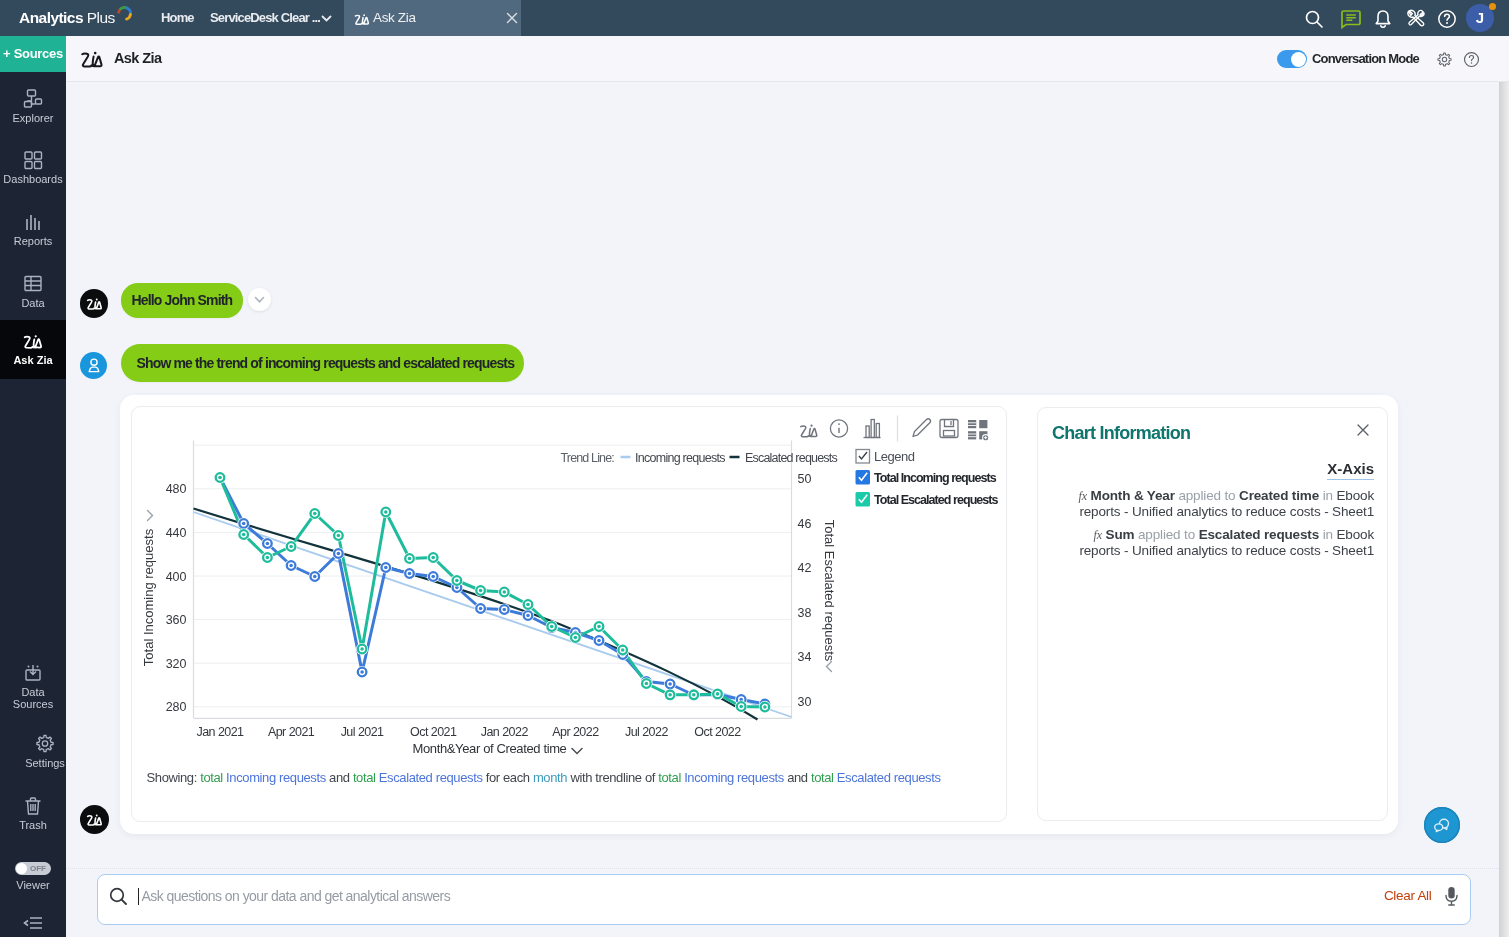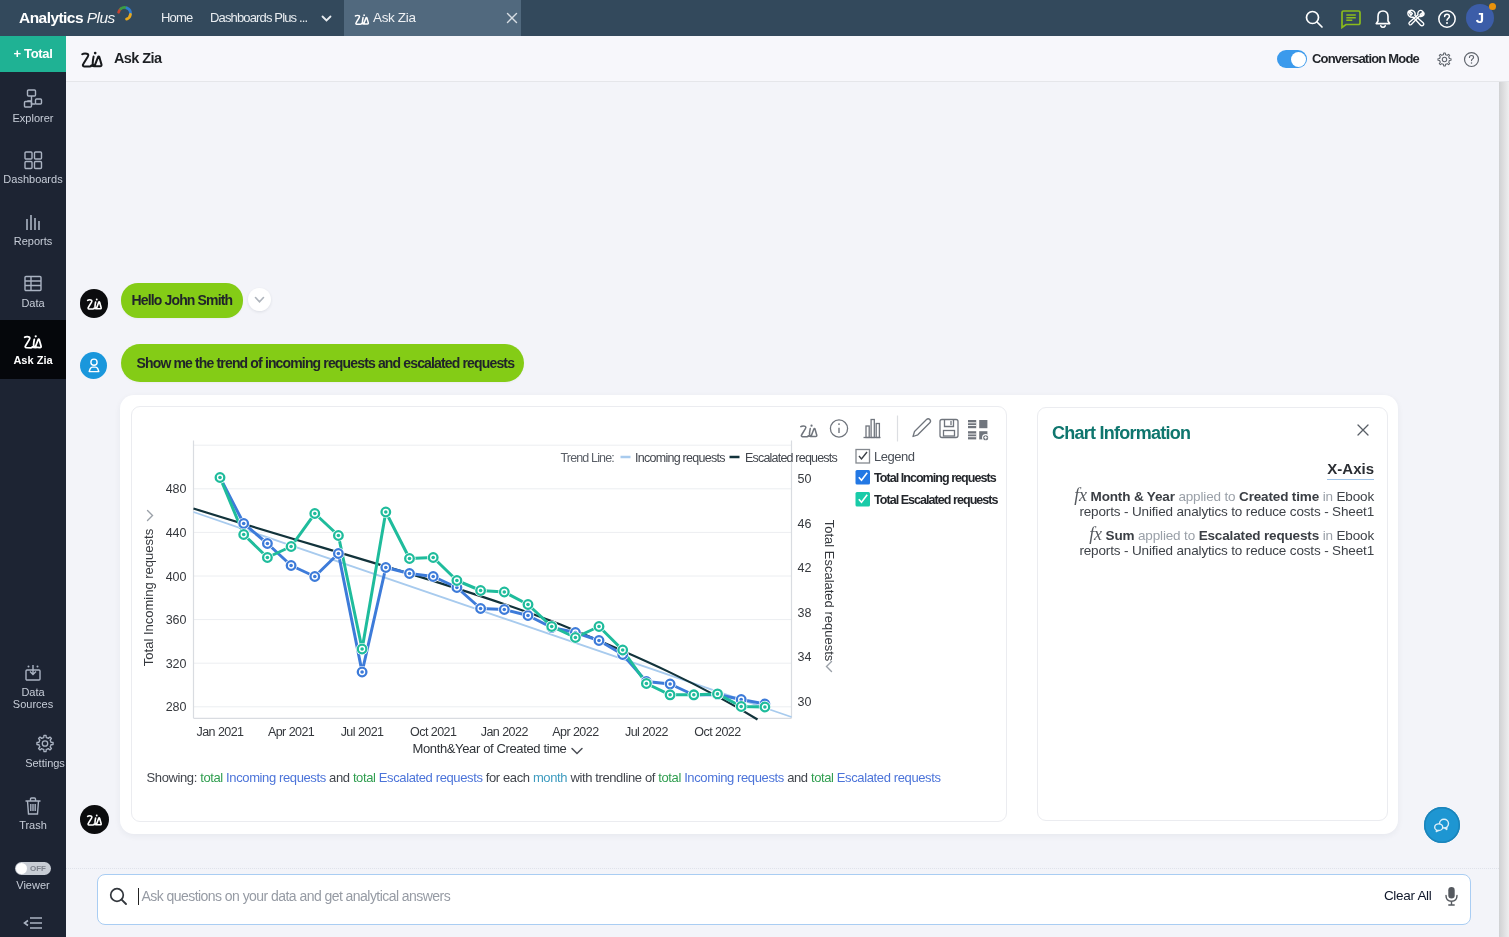--- a/index.html
+++ b/index.html
@@ -4,22 +4,22 @@
 <style>
   * { margin:0; padding:0; box-sizing:border-box; }
   html,body { width:1509px; height:937px; overflow:hidden; font-family:"Liberation Sans", sans-serif; }
   body { background:#f3f4f9; position:relative; }
   .abs { position:absolute; }
 
   
   #topbar { position:absolute; left:0; top:0; width:1509px; height:36px; background:#33495c; z-index:30; }
   #logo { position:absolute; left:19px; top:9px; color:#fff; font-size:15.5px; letter-spacing:-0.55px; }
   #logo b { font-weight:700; }
-  #logo span { font-weight:400; opacity:.95;font-style:italic; }
-  .tab { position:absolute; top:0; height:52px; line-height:36px; color:#e8ecf0; font-size:13px; font-weight:400; letter-spacing:-0.85px; }
+  #logo span { font-weight:400; opacity:.95; }
+  .tab { position:absolute; top:0; height:52px; line-height:36px; color:#e8ecf0; font-size:13px; font-weight:700; letter-spacing:-0.85px; }
   #tab-active { position:absolute; left:344px; top:0; width:177px; height:36px; background:#51697e; color:#fff; }
   #tab-active .tlabel { position:absolute; left:29px; top:0; line-height:36px; font-size:13.5px; font-weight:400; letter-spacing:-0.35px; color:#eff1f4; }
   #topbar .ticon { position:absolute; top:9px; }
 
   
   #sidebar { position:absolute; left:0; top:36px; width:66px; height:901px; background:#1d2433; z-index:25; }
   #createbtn { position:absolute; left:0; top:0; width:66px; height:36px; background:#1fb294; color:#fff; font-size:13px; letter-spacing:-0.3px; font-weight:700; text-align:center; line-height:36px; }
   .sitem { position:absolute; left:0; width:66px; text-align:center; color:#c7cdd8; font-size:11px; }
   .sitem svg { display:block; margin:0 auto 3px; }
   .sitem.active { color:#fff; }
@@ -42,45 +42,45 @@
   
   #bigcard { position:absolute; left:120px; top:395px; width:1278px; height:439px; background:#fff; border-radius:14px; box-shadow:0 2px 6px rgba(40,50,70,.06); }
   #chartcard { position:absolute; left:130.5px; top:405.5px; width:876px; height:416px; background:#fff; border:1px solid #ebecf0; border-radius:9px; }
   #infocard { position:absolute; left:1037px; top:406.5px; width:350.5px; height:414.5px; background:#fff; border:1px solid #ebecf0; border-radius:9px; }
 
   
   #infocard .hd { position:absolute; left:14px; top:15px; font-size:18px; font-weight:700; letter-spacing:-0.75px; color:#0f766e; }
   #infocard .closex { position:absolute; right:17px; top:15px; width:14px; height:14px; }
   .axhead { font-size:15px; font-weight:700; color:#2b2e33; border-bottom:1px solid #9fc4e8; padding-bottom:2px; display:inline-block; }
   .fxrow { font-size:13.5px; letter-spacing:-0.15px; color:#3e4248; line-height:15.5px; margin-top:9px; padding-left:8px; }
-  .fxrow .fx { font-family:"Liberation Serif", serif; font-style:italic; font-size:18px; color:#55595f; }
+  .fxrow .fx { font-family:"Liberation Serif", serif; font-style:italic; font-size:12px; color:#55595f; }
   .fxrow .gray { color:#9aa0a8; }
   .fxrow b { color:#3a3e44; }
 
   
   #dotline { position:absolute; left:66px; top:868px; width:1443px; border-top:1px dotted #dfe2ea; }
   #searchbar { position:absolute; left:96.5px; top:873.5px; width:1374px; height:51px; background:#fff; border:1.5px solid #a9cdf3; border-radius:8px; }
   #searchbar .ph { position:absolute; left:44px; top:13px; font-size:14px; letter-spacing:-0.55px; color:#969ba4; }
   #searchbar .caret { position:absolute; left:40px; top:13.5px; width:1.3px; height:17px; background:#222; }
-  #clearall { position:absolute; right:38px; top:13px; font-size:13.5px; font-weight:400; letter-spacing:-0.3px; color:#0f172a;margin-left:22px; }
+  #clearall { position:absolute; right:38px; top:13px; font-size:13.5px; font-weight:400; letter-spacing:-0.3px; color:#c2410c;margin-left:22px; }
   #fab { position:absolute; left:1423.5px; top:807px; width:36px; height:36px; border-radius:50%; background:#1e96d2; box-shadow:inset 0 0 0 1.5px #1b84ba; }
 </style>
 </head>
 <body>
 
 <div id="topbar">
   <div id="logo"><b>Analytics</b> <span>Plus</span></div>
   <svg class="abs" style="left:116px; top:5px;" width="17" height="17" viewBox="0 0 17 17">
       <path d="M2.63 7.25 A6.0 6.0 0 0 1 4.81 3.77" fill="none" stroke="#c8432f" stroke-width="2.8" stroke-linecap="round"></path>
       <path d="M4.81 3.77 A6.0 6.0 0 0 1 10.94 3.02" fill="none" stroke="#3a9e44" stroke-width="2.8" stroke-linecap="round"></path>
       <path d="M10.94 3.02 A6.0 6.0 0 0 1 14.44 9.34" fill="none" stroke="#2f7bd0" stroke-width="2.8" stroke-linecap="round"></path>
       <path d="M14.44 9.34 A6.0 6.0 0 0 1 10.55 14.14" fill="none" stroke="#e8a81d" stroke-width="2.8" stroke-linecap="round"></path>
     </svg>
   <div class="tab" style="left:161px;">Home</div>
-  <div class="tab" style="left:210px;">Dashboards Plus ...</div>
+  <div class="tab" style="left:210px;">ServiceDesk Clear ...</div>
   <svg class="abs" style="left:321px; top:15px;" width="11" height="8" viewBox="0 0 11 8">
       <path d="M1.5 1.5 L5.5 5.5 L9.5 1.5" fill="none" stroke="#e8ecf0" stroke-width="1.8" stroke-linecap="round"></path>
     </svg>
   <div id="tab-active">
     <svg class="abs" style="left:8px; top:10px;" width="20" height="17" viewBox="0 0 34 28">
       <g fill="none" stroke="#fff" stroke-width="2.6" stroke-linecap="round" stroke-linejoin="round">
         <path d="M5.9 9.7 C7.5 8.5 11 8.6 12.3 9.6 C13.1 10.3 12.9 11.4 12.2 12.5 L7.1 20.9 C6.2 22.3 6.6 23.5 8.1 23.6 L14.4 23.7 C15.3 23.7 15.9 23.3 16.3 22.5"></path>
         <path d="M18.8 12.4 C18.3 14.8 17.8 17.6 17.8 19.9 C17.8 21.8 18.9 22.6 20.3 22.1"></path>
         <path d="M16.3 22.5 C17.7 23.4 19.6 23.1 20.5 21.6 L23.8 13 C24.2 12 24.9 12 25.3 12.9 L27.7 21.2 C28.1 22.5 27.5 23.5 26.1 23.4 C24 23.2 21.5 23.2 19.5 23.4"></path>
       </g>
@@ -113,21 +113,21 @@
   <svg class="ticon" style="left:1437px;" width="20" height="20" viewBox="0 0 20 20">
       <circle cx="10" cy="10" r="8.2" fill="none" stroke="#fff" stroke-width="1.5"></circle>
       <path d="M7.6 7.6 C7.6 6.2 8.6 5.3 10 5.3 C11.4 5.3 12.4 6.2 12.4 7.5 C12.4 9.3 10 9.3 10 11.3" fill="none" stroke="#fff" stroke-width="1.5" stroke-linecap="round"></path>
       <circle cx="10" cy="14" r="1" fill="#fff"></circle>
     </svg>
   <div class="abs" style="left:1466px; top:4px; width:28px; height:28px; border-radius:50%; background:#3c5da8; color:#fff; font-size:15px; font-weight:700; text-align:center; line-height:28px;">J</div>
   <div class="abs" style="left:1489px; top:3px; width:7px; height:7px; border-radius:50%; background:#e8920c;"></div>
 </div>
 
 <div id="sidebar">
-  <div id="createbtn">+ Total</div>
+  <div id="createbtn">+ Sources</div>
   <div id="askzia-active"></div>
 
   <div class="sitem" style="top:52px;">
     <svg width="22" height="21" viewBox="0 0 22 21" fill="none" stroke="#aab3c2" stroke-width="1.4">
         <rect x="5.5" y="2" width="8" height="6" rx="1"></rect>
         <rect x="2.5" y="13.5" width="7" height="5.5" rx="1"></rect>
         <rect x="13.5" y="11" width="6" height="5" rx="1"></rect>
         <path d="M9.5 8 v8 h4 M9.5 13.5 h0 M9.5 13 h-3.5 v0.5"></path>
       </svg>
     Explorer

